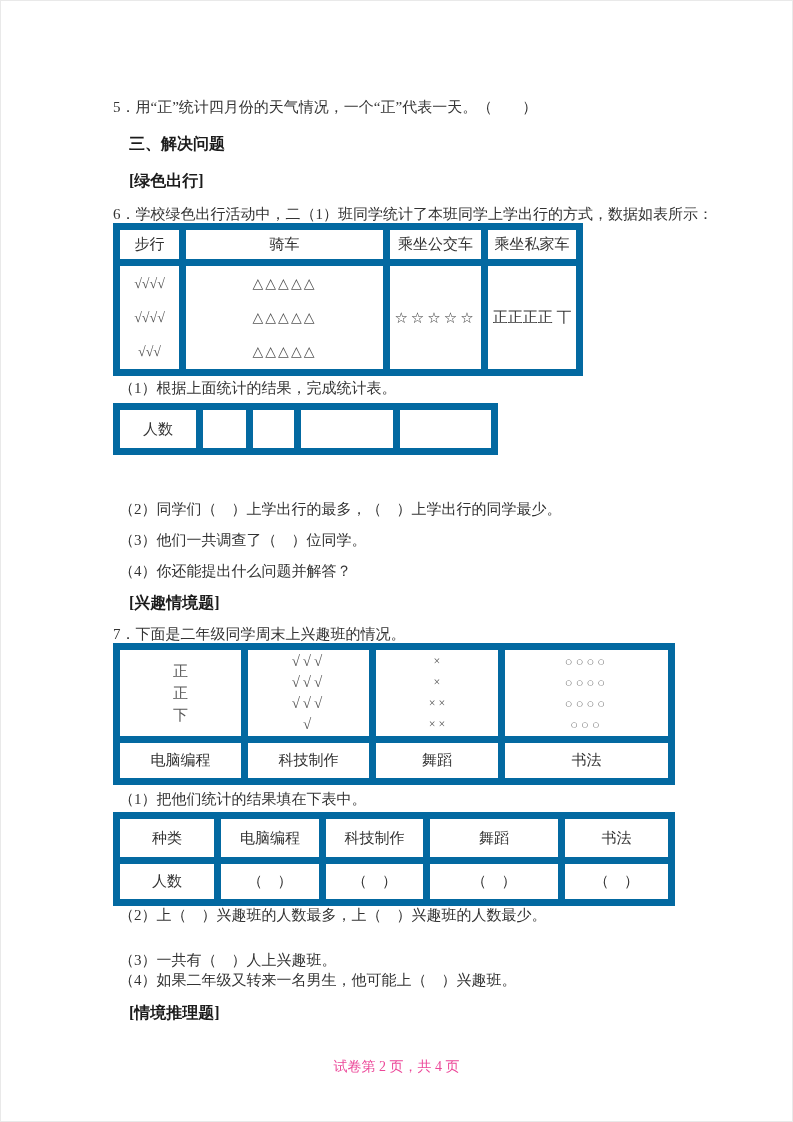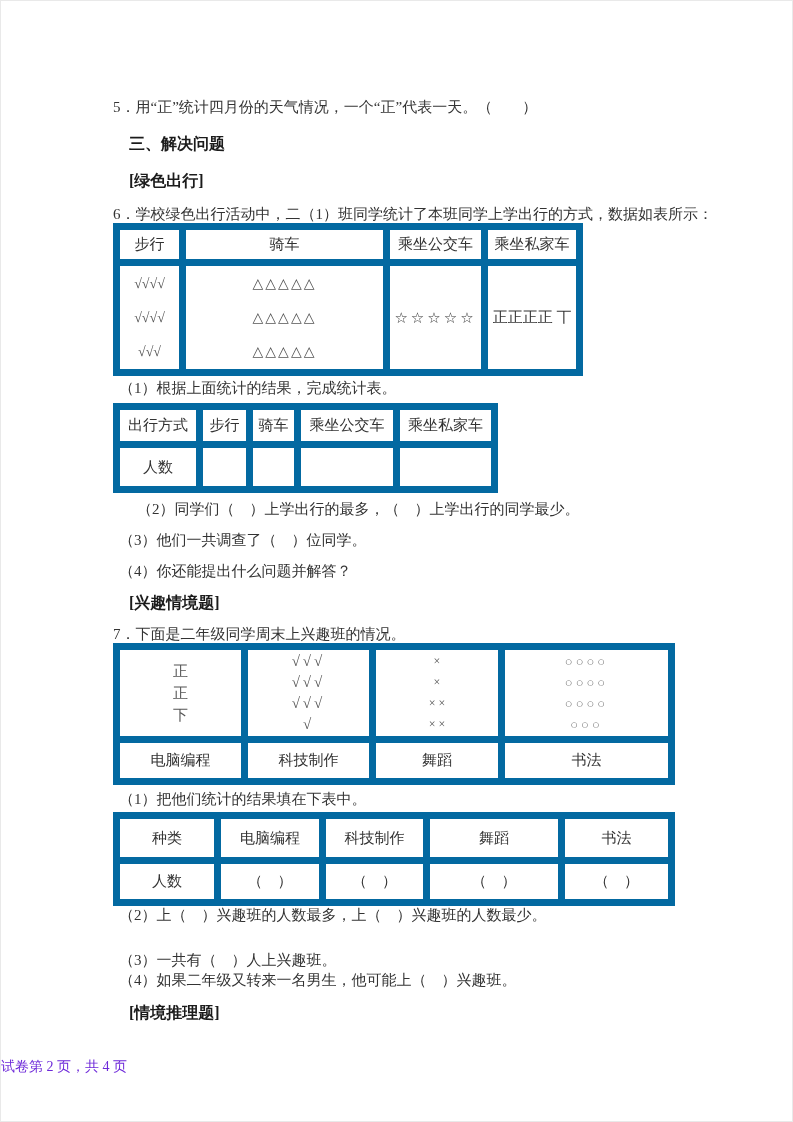--- a/index.html
+++ b/index.html
@@ -26,21 +26,21 @@
   .mark { color:#555555; }
   .mark-line { line-height:34px; font-size:14px; color:#555555; }
   .tri-line { letter-spacing:2px; }
   .star-cell { letter-spacing:3px; color:#444444; }
   .tally-line { line-height:22px; font-size:15px; color:#555555; }
   .check-line { line-height:21px; font-size:15px; letter-spacing:3px; color:#555555; }
   .x-line { line-height:21px; font-size:12px; color:#555555; }
   .circle-line { line-height:21px; font-size:13px; letter-spacing:3px; color:#777777; }
   .footer {
     position:absolute; left:0; top:1057px; width:100%;
-    text-align:left; font-size:14px; color:#6d28d9;
+    text-align:center; font-size:14px; color:#ec4899;
   }
 </style>
 </head>
 <body>
 
 <div class="page">
 
   <div class="line" style="top:97px;">5．用“正”统计四月份的天气情况，一个“正”代表一天。（　　）</div>
 
   <div class="line bold-head" style="top:133px;">三、解决问题</div>
@@ -84,38 +84,31 @@
 
   <table class="wtable" style="top:402px; left:112px; width:378px;">
     <colgroup>
         <col style="width:83px">
         <col style="width:50px">
         <col style="width:48px">
         <col style="width:99px">
         <col style="width:98px">
       </colgroup>
     <tbody>
-        <tr style="height:38px;">
-      <td>出行方式</td>
-      <td>步行</td>
-      <td>骑车</td>
-      <td>乘坐公交车</td>
-      <td>乘坐私家车</td>
-    </tr>
     <tr style="height:45px;">
       <td>人数</td>
       <td></td>
       <td></td>
       <td></td>
       <td></td>
     </tr>
   </tbody>
     </table>
 
-  <div class="line subline" style="top:499px;margin-left:18px;">（2）同学们（　）上学出行的最多，（　）上学出行的同学最少。</div>
+  <div class="line subline" style="top:499px;">（2）同学们（　）上学出行的最多，（　）上学出行的同学最少。</div>
   <div class="line subline" style="top:530px;">（3）他们一共调查了（　）位同学。</div>
   <div class="line subline" style="top:561px;">（4）你还能提出什么问题并解答？</div>
 
   <div class="line bold-head" style="top:592px;">[兴趣情境题]</div>
 
   <div class="line" style="top:624px;">7．下面是二年级同学周末上兴趣班的情况。</div>
 
   <table class="wtable" style="top:642px; left:112px; width:555px;">
     <colgroup>
         <col style="width:128px">

